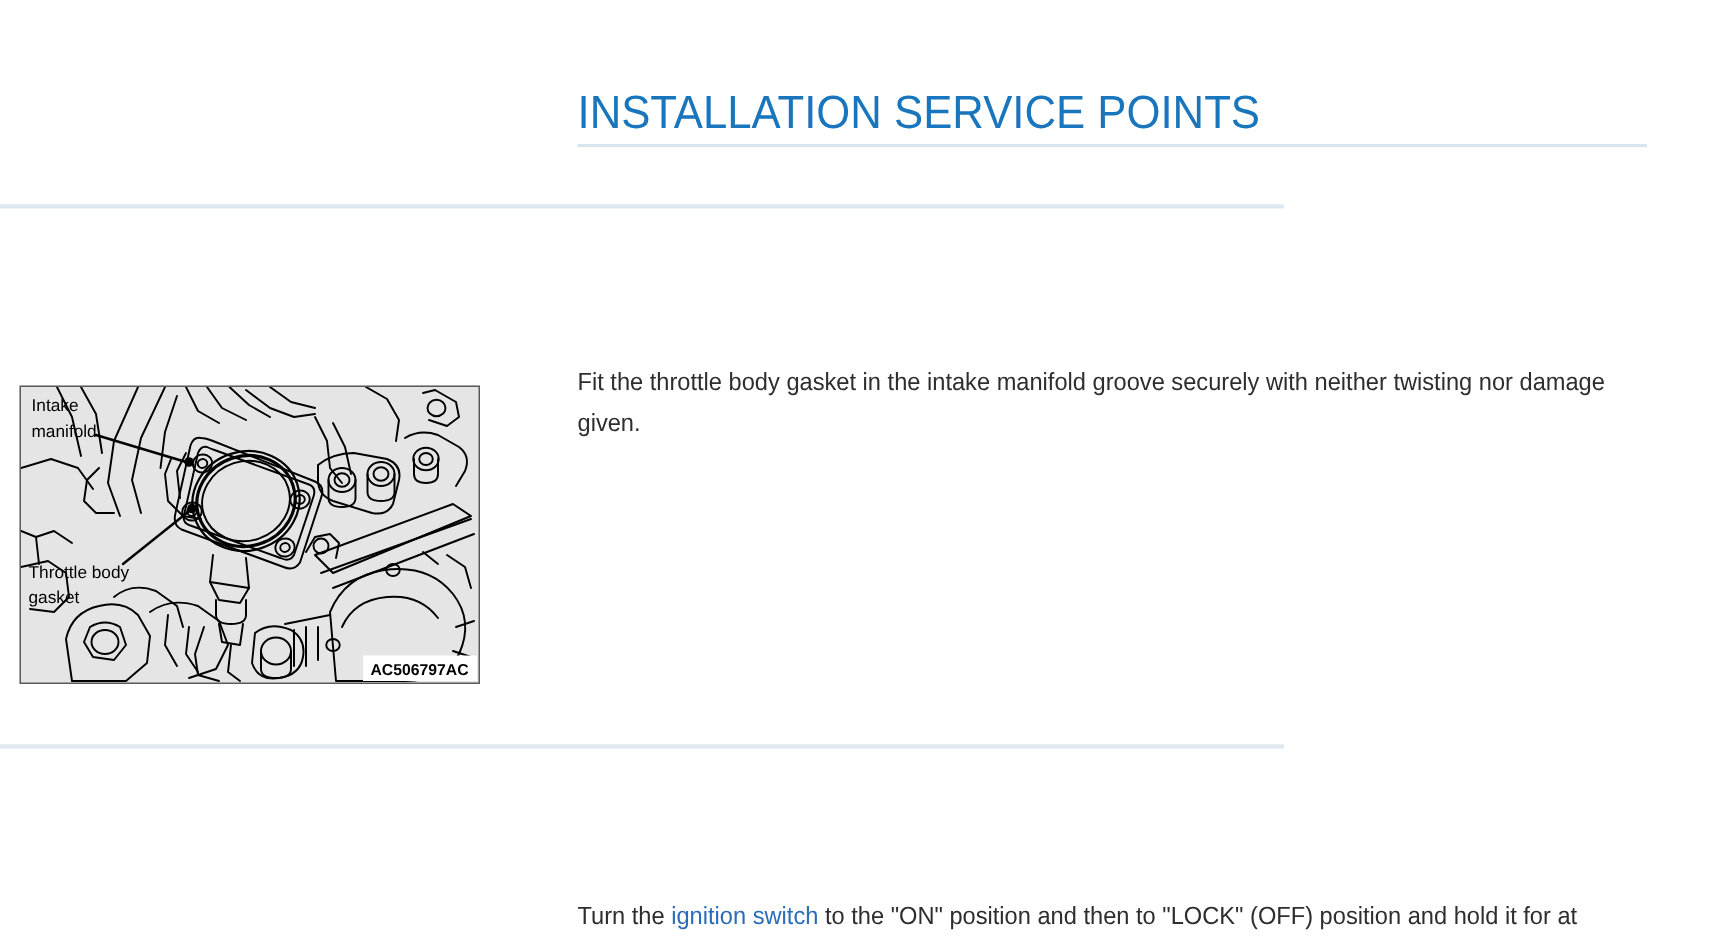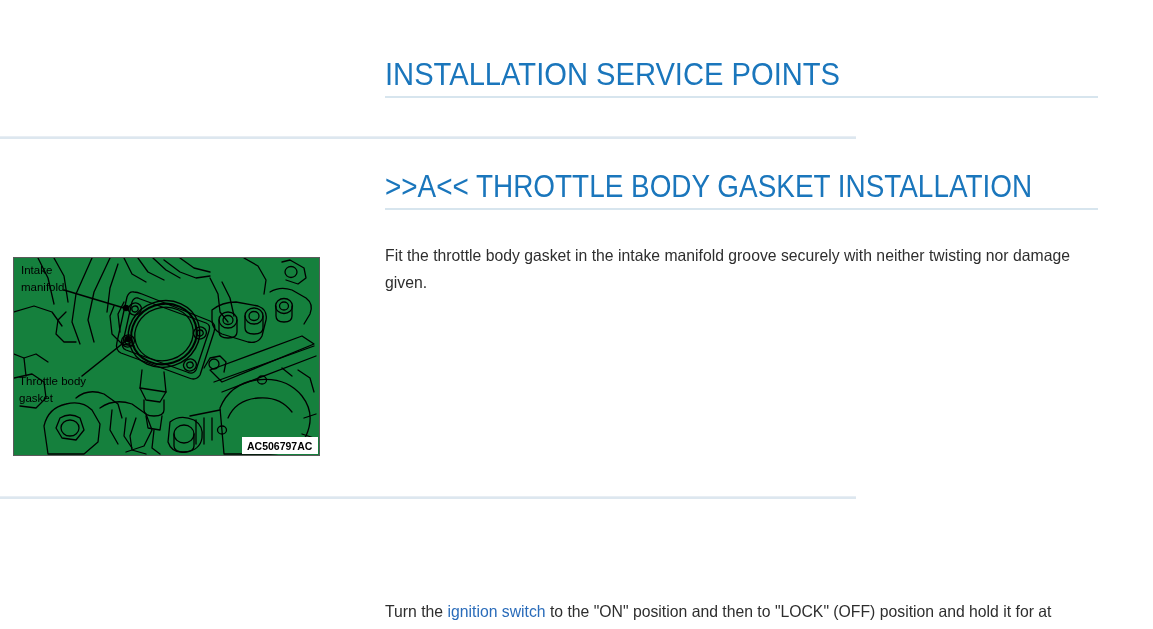--- a/index.html
+++ b/index.html
@@ -99,21 +99,21 @@
     cursor: pointer;
   }
 
   
   .figure {
     position: absolute;
     left: 13px;
     top: 213px;
     width: 307px;
     height: 199px;
-    background: #15803d;
+    background: #e5e5e5;
     border: 1px solid #5a5a5a;
     overflow: hidden;
   }
   .figure svg { display: block; }
   .fig-label {
     font-family: "Liberation Sans", sans-serif;
     font-size: 11.5px;
     fill: #000000;
   }
   .fig-code {
@@ -128,24 +128,20 @@
 
 <div class="page">
 
   <div class="heading-block" id="heading-main">
     <div class="heading-text">INSTALLATION SERVICE POINTS</div>
     <div class="heading-rule"></div>
   </div>
 
   <div class="section-divider divider-1"></div>
 
-  <div class="heading-block" id="heading-a">
-    <div class="heading-text">&gt;&gt;A&lt;&lt; THROTTLE BODY GASKET INSTALLATION</div>
-    <div class="heading-rule"></div>
-  </div>
 
   <div class="body-text" id="para-a">Fit the throttle body gasket in the intake manifold groove securely with neither twisting nor damage given.</div>
 
   <div class="figure">
     <svg width="305" height="197" viewBox="0 0 305 197" xmlns="http://www.w3.org/2000/svg">
       <g fill="none" stroke="#000000" stroke-width="1.3" stroke-linecap="round" stroke-linejoin="round">
 
         <path d="M78 0 L62 36 L58 64 L66 86"></path>
         <path d="M96 0 L80 34 L74 62 L80 84"></path>
         <path d="M110 0 L118 16 L132 24"></path>

